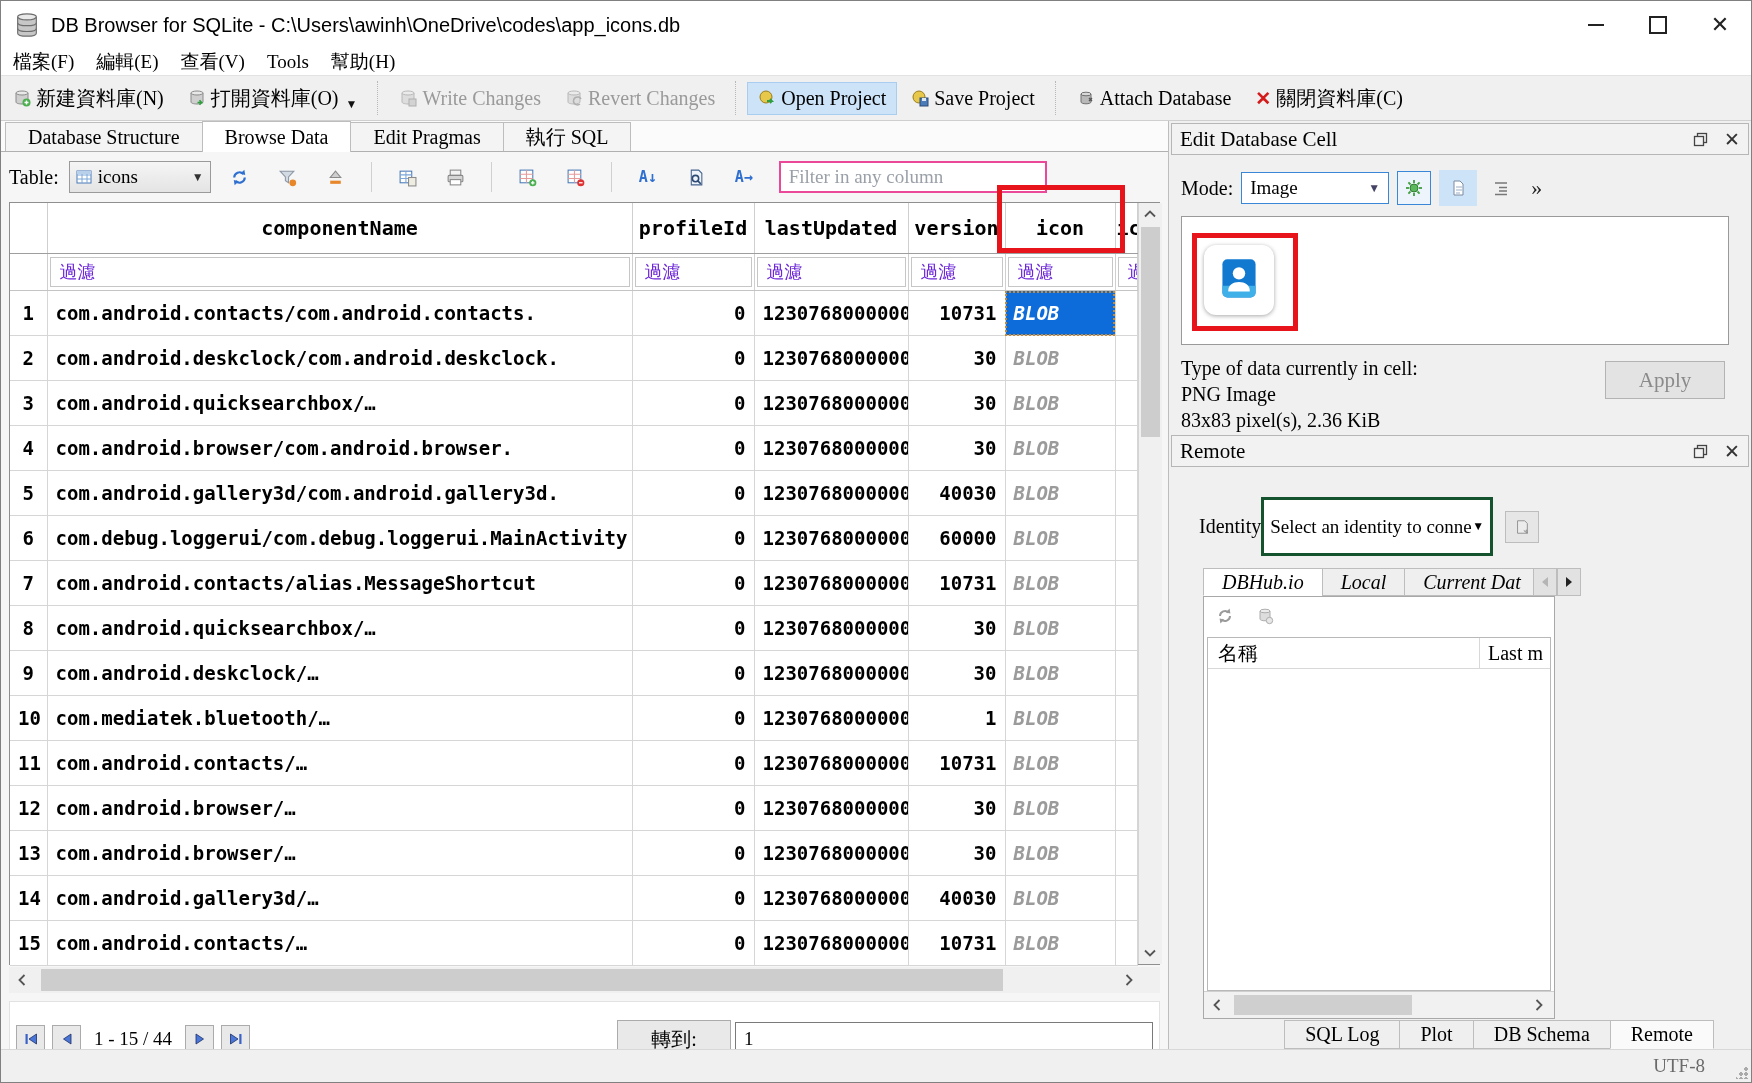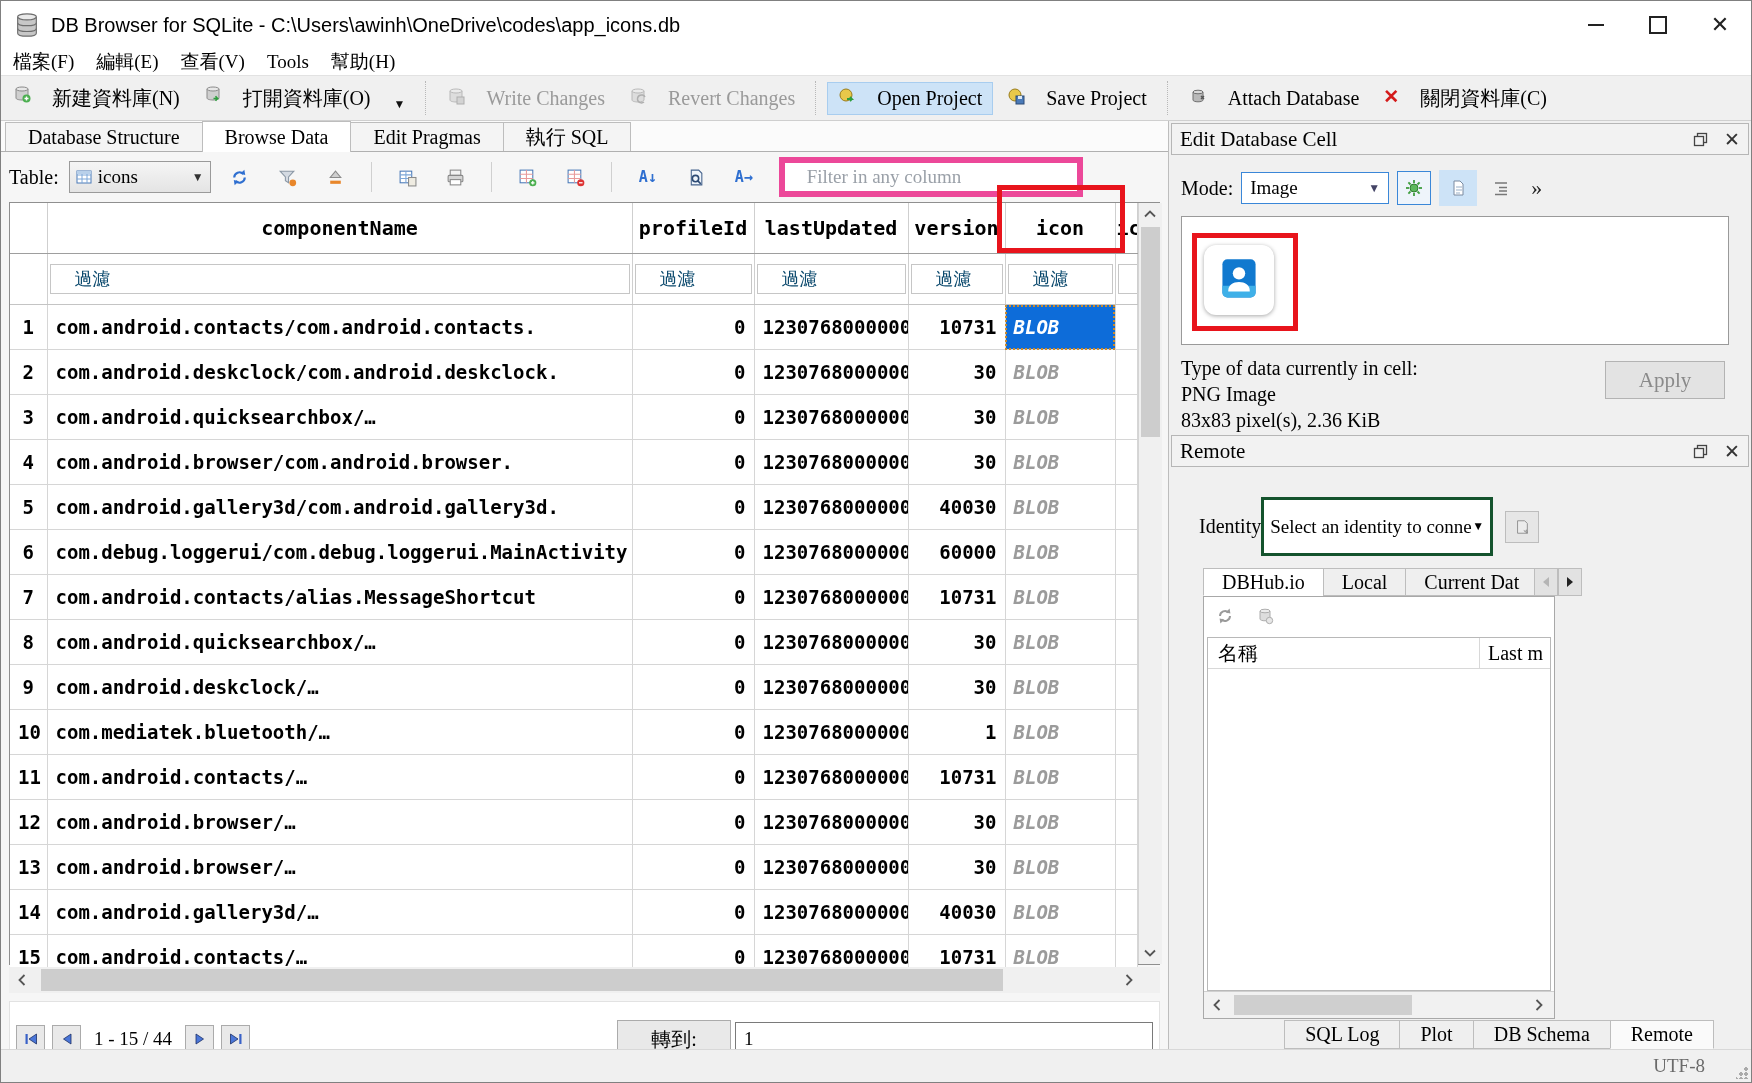--- a/index.html
+++ b/index.html
@@ -15,21 +15,21 @@
   .wbtn .ming{display:inline-block;width:16px;border-top:2px solid #222;}
   .wbtn .maxg{display:inline-block;width:14px;height:14px;border:2px solid #222;}
   .wbtn .clsg{font-size:22px;line-height:1;}
 
   
   .menubar{height:26px;display:flex;align-items:center;gap:22px;padding-left:12px;font-size:19px;flex:0 0 auto;background:#fff;}
   .menubar span{cursor:default;}
 
   
   .toolbar{height:44px;background:#f0f0f0;border-top:1px solid #e2e2e2;border-bottom:1px solid #cfcfcf;display:flex;align-items:center;font-size:20px;flex:0 0 auto;}
-  .tbtn{display:flex;align-items:flex-start;gap:21px;padding:4px 10px;margin:0 2px;white-space:nowrap;}
+  .tbtn{display:flex;align-items:center;gap:5px;padding:4px 10px;margin:0 2px;white-space:nowrap;}
   .tbtn.dis{color:#9a9a9a;}
   .tbtn.hl{background:#cde3f7;border:1px solid #a8cdef;}
   .tsep{width:1px;height:34px;border-left:1px dotted #b8b8b8;margin:0 8px;}
   .ticon{display:inline-flex;width:18px;height:18px;position:relative;}
   .redx{color:#d41a1a;font-weight:bold;font-size:19px;}
   .splitcaret{font-size:12px;color:#111;margin-left:2px;align-self:flex-end;}
 
   
   .workspace{flex:1;display:flex;min-height:0;}
   .leftarea{width:1167px;flex:0 0 auto;display:flex;flex-direction:column;background:#fbfbfb;}
@@ -41,33 +41,33 @@
   .mtab.active{background:#fff;height:30px;line-height:30px;margin-bottom:-1px;z-index:2;position:relative;}
 
   
   .tabcontent{flex:1;padding:4px 8px;display:flex;flex-direction:column;min-height:0;background:#f6f6f6;}
   .gtb{height:42px;display:flex;align-items:center;gap:10px;font-size:20px;flex:0 0 auto;margin-bottom:4px;}
   .combo{width:128px;height:30px;border:1px solid #9a9a9a;background:linear-gradient(#f5f5f5,#e4e4e4);display:flex;align-items:center;gap:6px;padding:0 6px;font-size:19px;}
   .combo .car{margin-left:auto;font-size:12px;color:#333;}
   .gic{display:inline-flex;width:20px;height:20px;align-items:center;justify-content:center;margin:0 9px;}
   .gsep{width:1px;height:30px;border-left:1px solid #d0d0d0;margin:0 6px;}
   .txtic{font-family:"DejaVu Sans Mono",monospace;font-weight:bold;color:#2f6fd0;font-size:15px;}
-  .filterbox{width:248px;height:28px;border:6px solid #ec4899;font-family:"Liberation Serif",serif;font-size:19px;padding:0 22px;margin-left:6px;}
+  .filterbox{width:248px;height:28px;border:2px solid #ec4899;font-family:"Liberation Serif",serif;font-size:19px;padding:0 8px;margin-left:6px;}
   .filterbox::placeholder{color:#9aa0a8;}
 
   
   .gridwrap{display:flex;flex:0 0 auto;height:763px;border:1px solid #8f8f8f;background:#fff;box-sizing:border-box;}
   table.grid{border-collapse:collapse;table-layout:fixed;width:1127px;font-family:"DejaVu Sans Mono",monospace;}
   table.grid col.c0{width:37px;}  table.grid col.c1{width:585px;}
   table.grid col.c2{width:122px;} table.grid col.c3{width:154px;}
   table.grid col.c4{width:97px;}  table.grid col.c5{width:110px;}
   table.grid col.c6{width:22px;}
   th.h{height:48px;font-size:20px;font-weight:bold;text-align:center;border-right:1px solid #cfcfcf;border-bottom:1px solid #9e9e9e;background:#fff;overflow:hidden;white-space:nowrap;}
   tr.frow td{height:36px;border-right:1px solid #cfcfcf;border-bottom:1px solid #c4c4c4;padding:0;overflow:hidden;}
-  .fbox{margin:10px 2px;height:28px;border:1px solid #c6c6c6;display:flex;align-items:center;padding:0 24px;color:#0c4a6e;font-family:"Liberation Serif",serif;font-size:18px;background:#fff;white-space:nowrap;}
+  .fbox{margin:3px 2px;height:28px;border:1px solid #c6c6c6;display:flex;align-items:center;padding:0 9px;color:#6d28d9;font-family:"Liberation Serif",serif;font-size:18px;background:#fff;white-space:nowrap;}
   tr.r td{height:44px;border-right:1px solid #d6d6d6;border-bottom:1px solid #d6d6d6;font-size:19px;font-weight:bold;white-space:nowrap;overflow:hidden;padding:0 8px;background:#fff;}
   td.num{text-align:center;padding:0 2px;border-right:1px solid #b5b5b5;}
   td.ncol{text-align:right;padding-right:10px;}
   td.blob{font-style:italic;color:#9b9b9b;font-weight:bold;}
   td.blob.sel{background:#0d6cd9;color:#fff;outline:2px dotted #c98a2e;outline-offset:-2px;}
   td.clipc{padding:0;}
 
   
   .vscroll{width:23px;background:#f0f0f0;border-left:1px solid #d4d4d4;display:flex;flex-direction:column;flex:0 0 auto;}
   .vs-btn{height:22px;display:flex;align-items:center;justify-content:center;}
@@ -106,21 +106,21 @@
   .cardicon{position:absolute;left:22px;top:28px;width:70px;height:70px;border-radius:12px;background:#fff;box-shadow:0 1px 4px rgba(0,0,0,.35);display:flex;align-items:center;justify-content:center;}
   .inforow{display:flex;margin:10px 12px 0 12px;}
   .infotxt{font-size:20px;line-height:26px;}
   .applybtn{margin-left:auto;margin-right:14px;margin-top:6px;width:118px;height:36px;background:#e3e3e3;border:1px solid #b3b3b3;color:#8a8a8a;display:flex;align-items:center;justify-content:center;font-size:21px;}
 
   .remotedock{flex:1;min-height:0;}
   .idrow{display:flex;align-items:center;margin:28px 14px 0 30px;font-size:20px;}
   .idsel{width:214px;height:29px;border:3px solid #14532d;background:#fff;display:flex;align-items:center;padding:12px 6px;font-size:19px;white-space:nowrap;overflow:hidden;}
   .idsel .car{margin-left:auto;font-size:12px;}
   .idbtn{width:32px;height:30px;background:#e6e6e6;border:1px solid #bdbdbd;margin-left:12px;display:flex;align-items:center;justify-content:center;}
-  .rtabs{display:flex;align-items:flex-end;margin:12px 0 0 34px;}
+  .rtabs{display:flex;align-items:flex-end;margin:12px 0 0 34px;font-style:italic;}
   .rtab{height:26px;line-height:26px;padding:0 18px;border:1px solid #bdbdbd;background:#efefef;font-size:20px;margin-right:-1px;white-space:nowrap;overflow:hidden;}
   .rtab.active{background:#fff;border-bottom:1px solid #fff;}
   .rtab.clip{max-width:92px;}
   .rscrollbtn{width:22px;height:26px;background:#e2e2e2;border:1px solid #bdbdbd;display:flex;align-items:center;justify-content:center;}
   .rcontent{margin-left:34px;width:352px;border:1px solid #a8a8a8;background:#fff;height:436px;display:flex;flex-direction:column;box-sizing:border-box;}
   .rtools{height:38px;display:flex;align-items:center;gap:22px;padding-left:12px;flex:0 0 auto;}
   .rlist{flex:1;border:1px solid #b8b8b8;margin:2px 3px 0 3px;display:flex;flex-direction:column;min-height:0;}
   .rlisthead{height:30px;display:flex;border-bottom:1px solid #d8d8d8;font-size:20px;flex:0 0 auto;}
   .rlh-name{flex:1;padding-left:10px;display:flex;align-items:center;}
   .rlh-mod{width:62px;border-left:1px solid #d8d8d8;padding-left:8px;display:flex;align-items:center;overflow:hidden;white-space:nowrap;}

